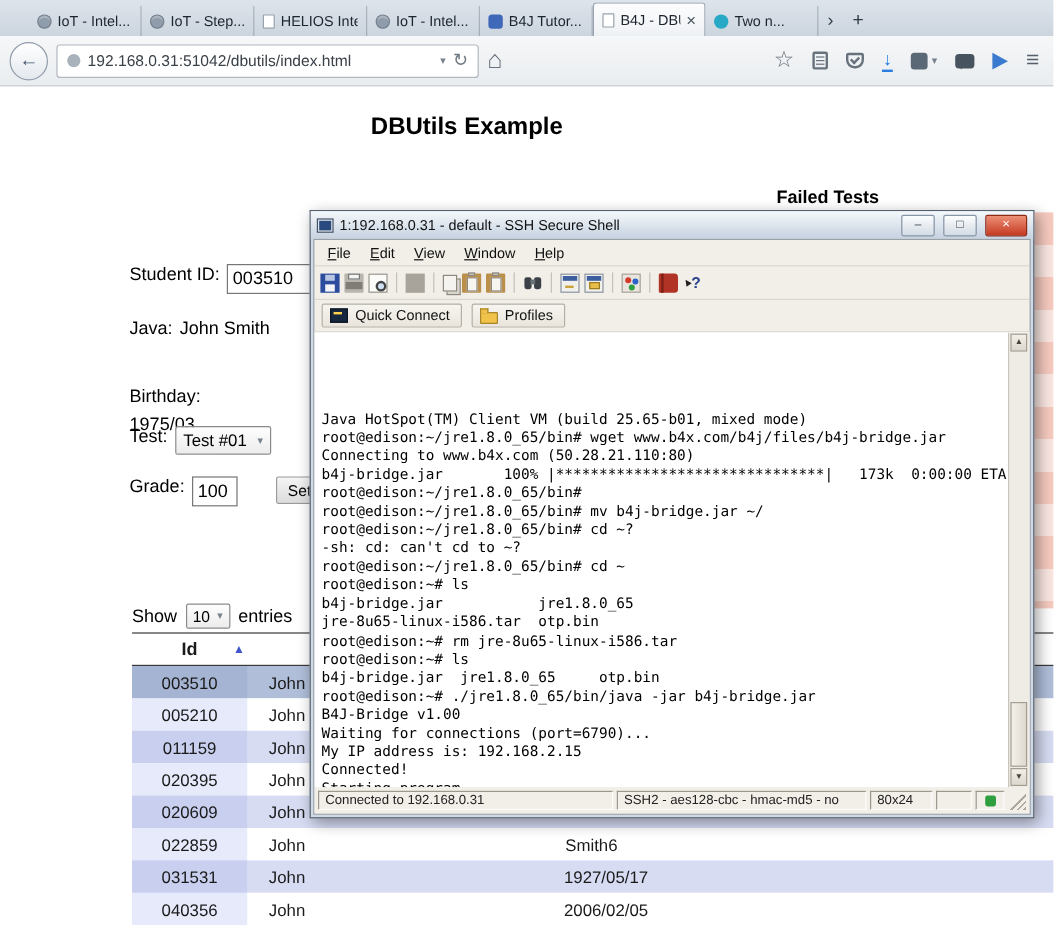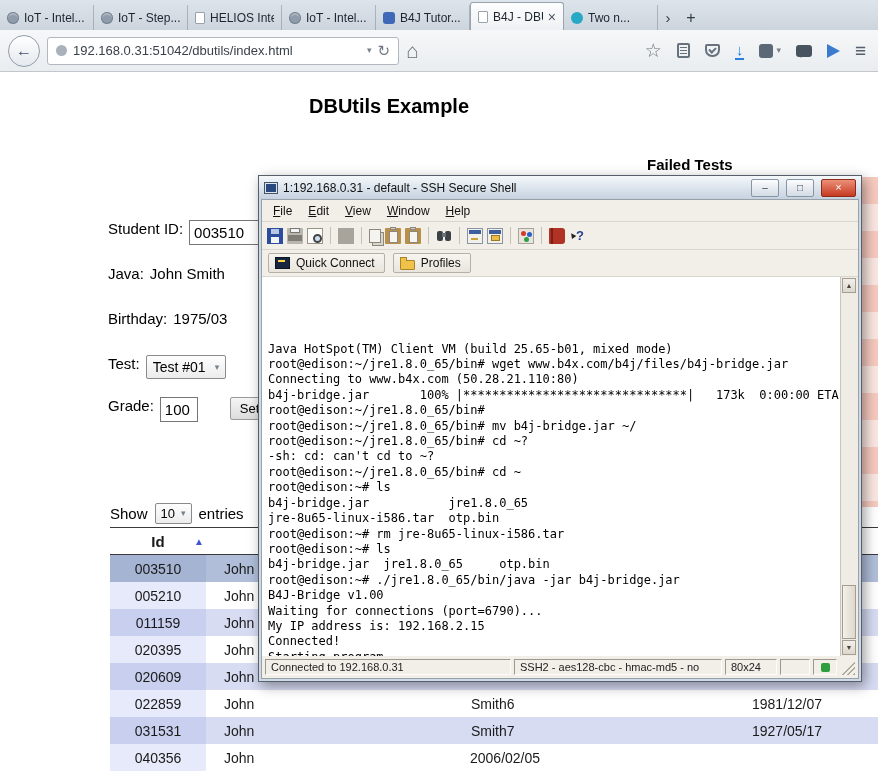--- a/index.html
+++ b/index.html
@@ -3,21 +3,21 @@
 <meta charset="utf-8">
 <style>
   html,body{margin:0;padding:0;}
   body{
     width:878px;height:771px;position:relative;overflow:hidden;
     background:#fff;font-family:"Liberation Sans",sans-serif;font-size:13px;
   }
   
   .tabbar{position:absolute;top:0;left:0;right:0;height:30px;
     background:linear-gradient(#dde4ec,#ccd4dd);display:flex;align-items:flex-end;
-    box-sizing:border-box;}
+    padding-left:24px;box-sizing:border-box;}
   .tab{width:94px;height:25px;box-sizing:border-box;display:flex;align-items:center;gap:5px;
     padding:0 7px;font-size:12px;color:#1c2430;border-right:1px solid rgba(90,100,110,.35);
     overflow:hidden;white-space:nowrap;cursor:default;}
   .tab.active{background:linear-gradient(#fdfdfe,#eef1f4);border:1px solid #9aa4b0;border-bottom:none;
     border-radius:3px 3px 0 0;height:28px;}
   .tablabel{overflow:hidden;flex:1;}
   .tabclose{display:none;color:#4a5560;font-size:14px;line-height:1;}
   .tabclose::after{content:"×";}
   .tab.active .tabclose{display:block;}
   .tabicon{width:12px;height:12px;border-radius:50%;background:#9aa5b0;flex:none;}
@@ -66,21 +66,21 @@
     border-top-color:#47545f;border-left-width:2px;border-right-width:2px;}
   .share-btn{width:0;height:0;border-left:13px solid #3a7bd0;border-top:7px solid transparent;border-bottom:7px solid transparent;}
   .menu-btn{font-size:19px;color:#55606b;line-height:1;}
   
   .page-title{position:absolute;left:309px;top:95px;font-size:20px;font-weight:bold;color:#000;z-index:1;}
   .failed-title{position:absolute;left:647px;top:156px;font-size:15px;font-weight:bold;color:#000;z-index:1;}
   .frow{position:absolute;left:108px;height:26px;display:flex;align-items:flex-start;gap:6px;
     font-size:15px;color:#000;z-index:1;}
   #frow-student{top:220px;}
   #frow-name{top:265px;}
-  #frow-birthday{top:310px;}
+  #frow-birthday{top:322px;flex-direction:column;}
   #frow-test{top:355px;}
   #frow-grade{top:397px;}
   .text-input{border:1px solid #767676;font-size:15px;padding:2px 4px;font-family:inherit;
     box-sizing:border-box;height:25px;background:#fff;}
   #student-input{width:72px;}
   #grade-input{width:38px;}
   .select-box{border:1px solid #8a8a8a;background:linear-gradient(#fefefe,#ececec);display:flex;
     align-items:center;gap:9px;padding:2px 6px;font-size:14px;height:24px;box-sizing:border-box;border-radius:2px;}
   .set-btn{margin-left:26px;font-size:13px;padding:3px 9px;border:1px solid #9a9a9a;
     background:linear-gradient(#f5f5f5,#dcdcdc);border-radius:2px;white-space:nowrap;font-family:inherit;}
@@ -346,27 +346,25 @@
         <div class="cell cell-id">020609</div>
         <div class="cell cell-first">John</div>
         <div class="cell cell-last"></div>
         <div class="cell cell-bday"></div>
       </div>
 
       <div class="trow">
         <div class="cell cell-id">022859</div>
         <div class="cell cell-first">John</div>
         <div class="cell cell-last">Smith6</div>
-        <div class="cell cell-bday">1981/12/07</div>
       </div>
 
       <div class="trow">
         <div class="cell cell-id">031531</div>
         <div class="cell cell-first">John</div>
-        <div class="cell cell-last">Smith7</div>
         <div class="cell cell-bday">1927/05/17</div>
       </div>
 
       <div class="trow">
         <div class="cell cell-id">040356</div>
         <div class="cell cell-first">John</div>
         <div class="cell cell-bday">2006/02/05</div>
       </div>
 
   </div>

